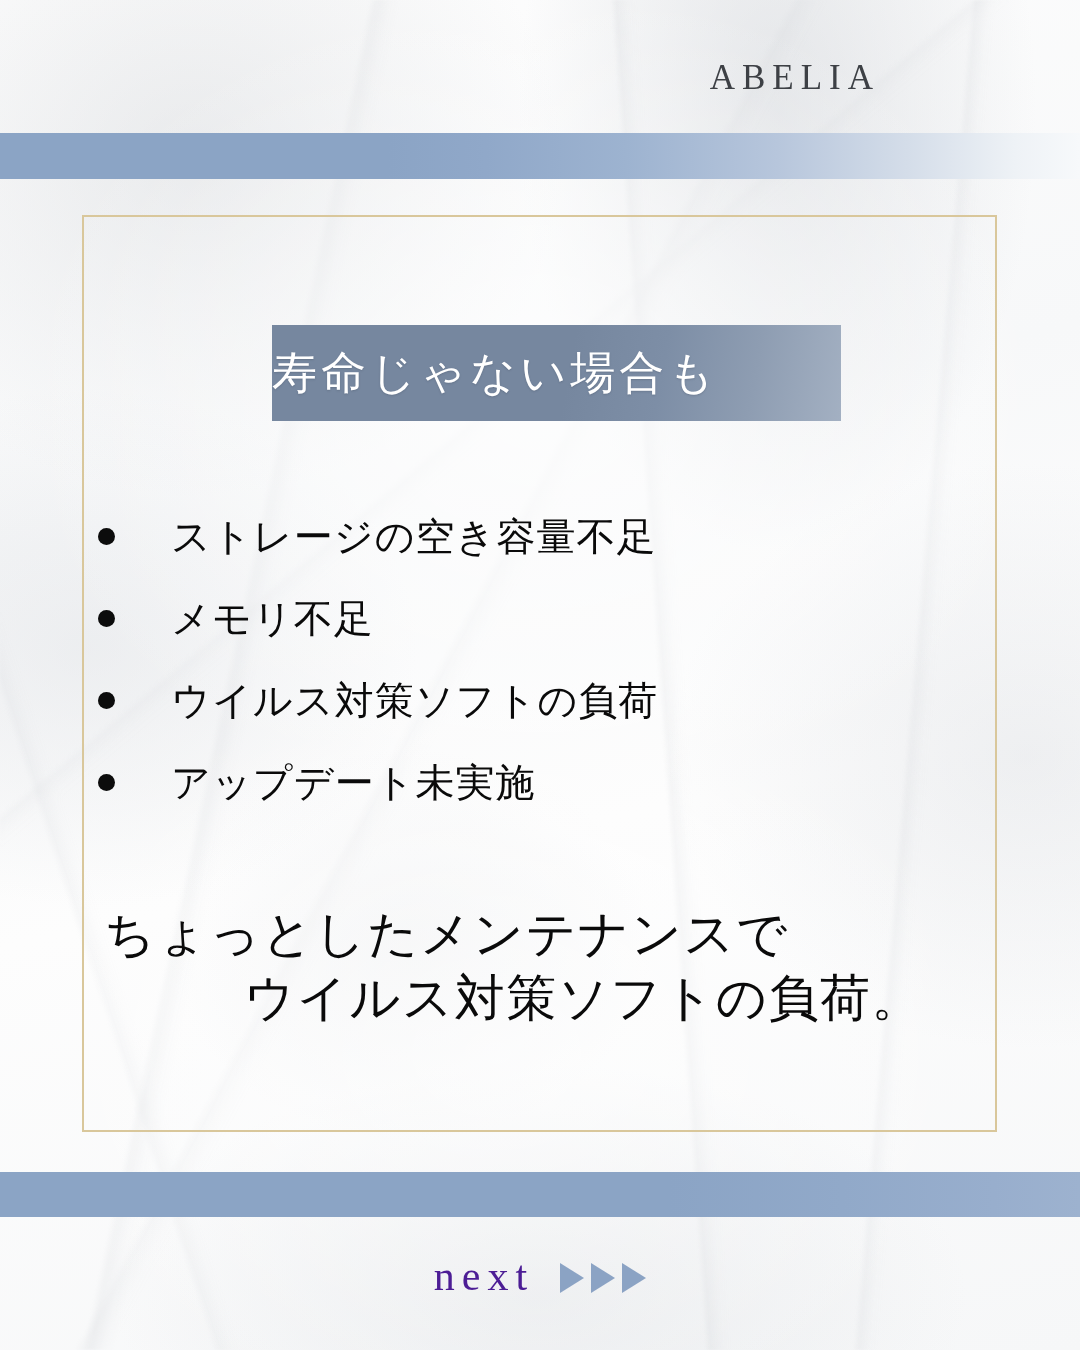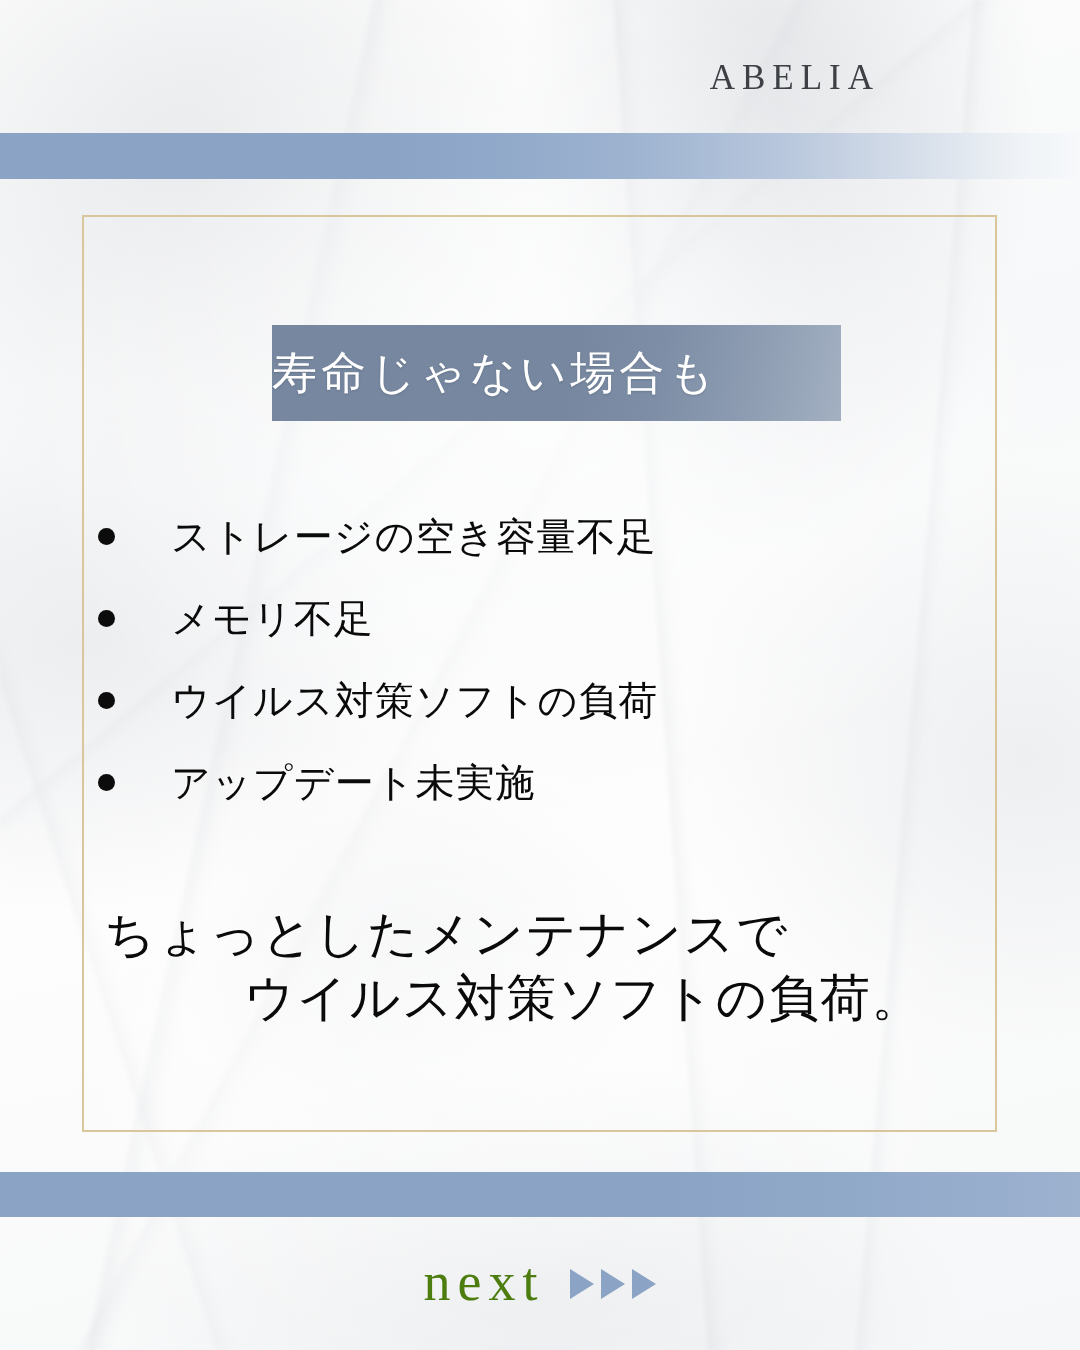--- a/index.html
+++ b/index.html
@@ -184,23 +184,23 @@
     position: absolute;
     left: 0;
     top: 1255px;
     width: 1080px;
     display: flex;
     align-items: center;
     justify-content: center;
     gap: 26px;
   }
   .footer-label {
-    font-size: 54px;
+    font-size: 42px;
     letter-spacing: 7px;
-    color: #4d7c0f;
+    color: #4c1d95;
     font-family: "Liberation Serif", "DejaVu Serif", serif;
     line-height: 1;
   }
   .arrows {
     display: flex;
     align-items: center;
     gap: 7px;
     margin-top: 4px;
   }
   .arrow {

